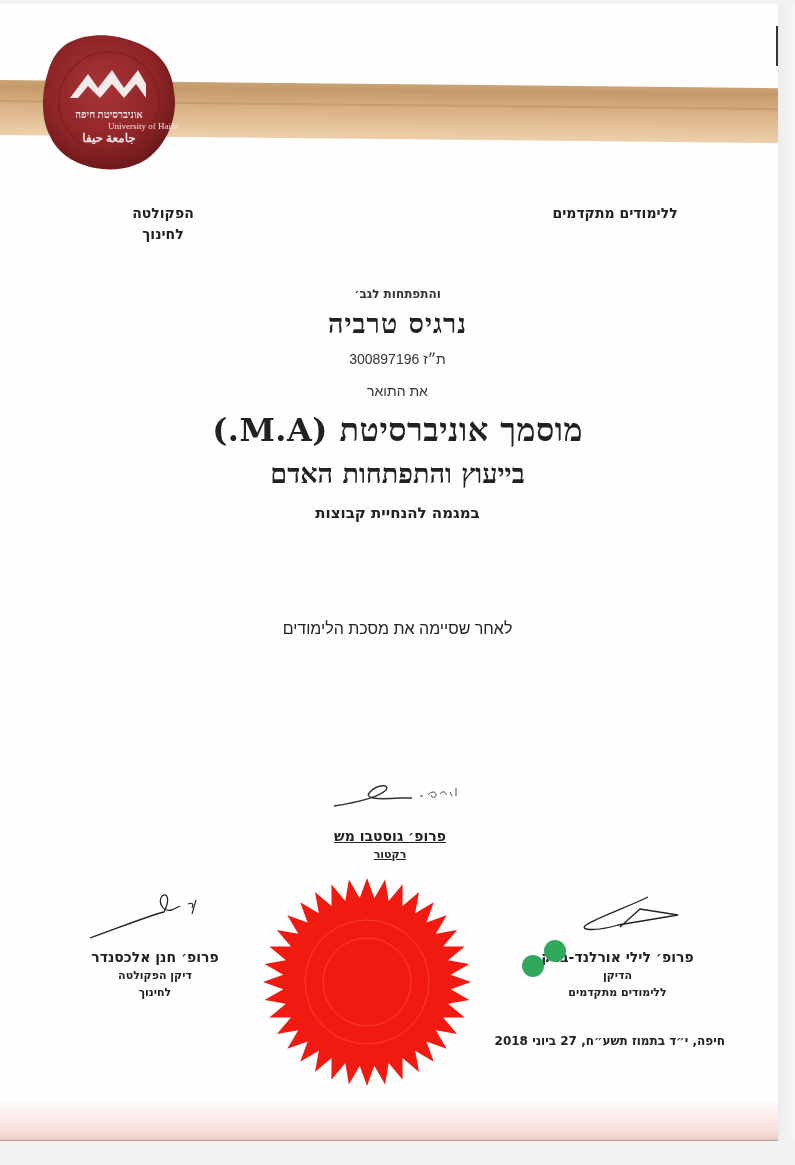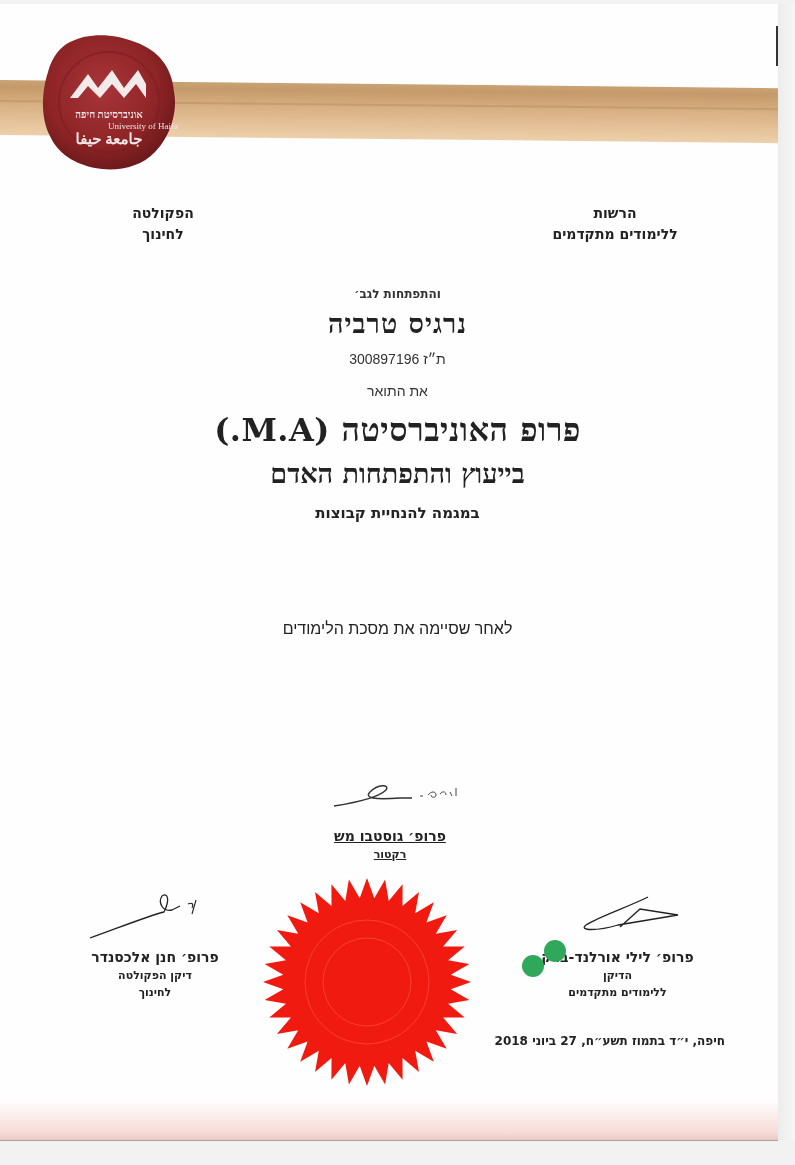--- a/index.html
+++ b/index.html
@@ -34,21 +34,21 @@
     .wax-seal {
       position: absolute; left: 40px; top: 32px; width: 138px; height: 140px;
     }
     .wax-seal svg { width: 100%; height: 100%; display: block; }
     .seal-text {
       position: absolute; left: 0; width: 100%; text-align: center;
       color: #f3e6e6; font-family: "Liberation Serif", serif; line-height: 1;
     }
     .seal-he { top: 78px; font-size: 10px; font-weight: bold; }
     .seal-en { top: 90px; font-size: 9px; text-align: right; }
-    .seal-ar { top: 100px; font-size: 15px; font-weight: bold; }
+    .seal-ar { top: 100px; font-size: 12px; font-weight: bold; }
 
     .rtl { direction: rtl; unicode-bidi: isolate; }
     .corner {
       position: absolute; text-align: center; font-weight: bold;
       font-size: 14px; line-height: 21px; color: #222;
     }
     .corner-left { left: 108px; top: 203px; width: 110px; }
     .corner-right { left: 520px; top: 203px; width: 190px; }
 
     .center-block { position: absolute; left: 0; width: 795px; text-align: center; }
@@ -129,29 +129,28 @@
   <div class="seal-text seal-he rtl">אוניברסיטת חיפה</div>
   <div class="seal-text seal-en">University of Haifa</div>
   <div class="seal-text seal-ar rtl">جامعة حيفا</div>
 </div>
 
 <div class="corner corner-left rtl">
   <div>הפקולטה</div>
   <div>לחינוך</div>
 </div>
 <div class="corner corner-right rtl">
-  <div>הרשות</div>
   <div>ללימודים מתקדמים</div>
 </div>
 
 <div class="center-block awarded rtl">והתפתחות לגב׳</div>
 <div class="center-block recipient rtl">נרגיס טרביה</div>
 <div class="center-block id-line rtl">ת״ז 300897196</div>
 <div class="center-block title-intro rtl">את התואר</div>
-<div class="center-block degree rtl">פרופ האוניברסיטה (M.A.)</div>
+<div class="center-block degree rtl">מוסמך אוניברסיטת (M.A.)</div>
 <div class="center-block field rtl">בייעוץ והתפתחות האדם</div>
 <div class="center-block specialization rtl">במגמה להנחיית קבוצות</div>
 <div class="center-block completion rtl">לאחר שסיימה את מסכת הלימודים</div>
 
 <div class="signature sig-rector">
   <svg viewBox="0 0 140 30">
     <path d="M4,26 C30,22 50,16 56,10 C60,4 48,4 40,12 C34,18 44,20 70,18 L82,18" fill="none" stroke="#333" stroke-width="1.4"></path>
     <path d="M90,16 l3,0 M98,15 c3,-4 8,-4 8,0 c0,3 -5,3 -5,0 M110,14 c2,-3 6,-3 6,1 M120,12 l2,4 M126,8 l0,8" fill="none" stroke="#444" stroke-width="1"></path>
   </svg>
 </div>

